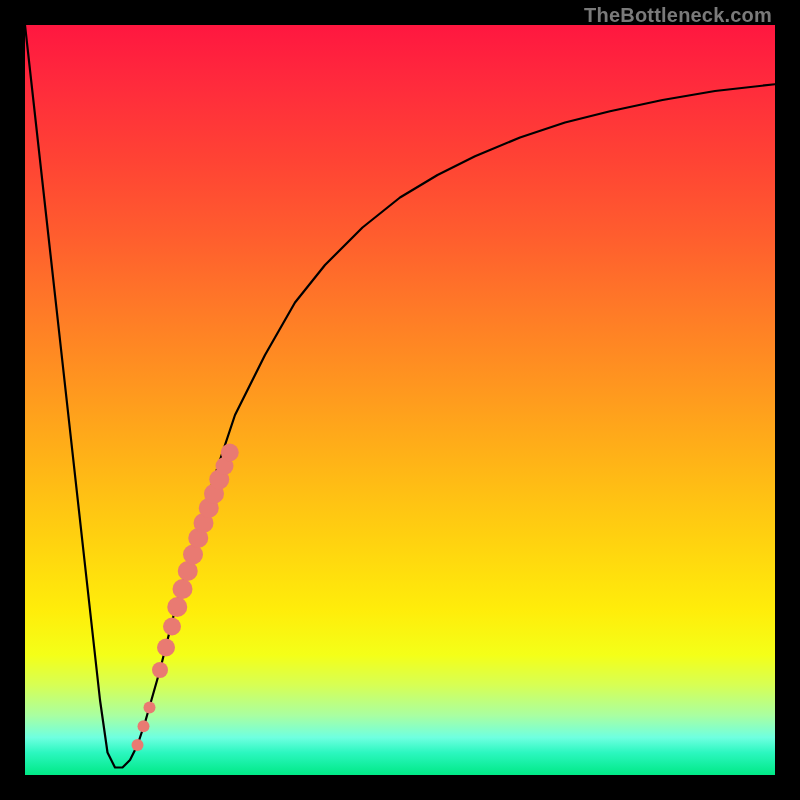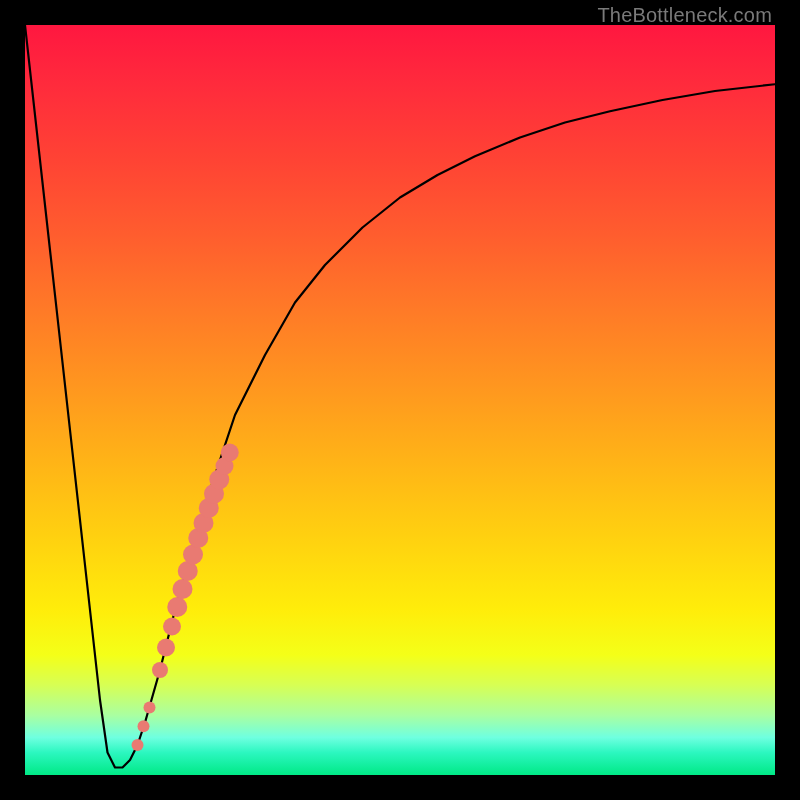--- a/index.html
+++ b/index.html
@@ -33,21 +33,21 @@
       #2cf7c0 97%,
       #00e986 100%
     );
   }
   .watermark {
     position: absolute;
     top: 4px;
     right: 28px;
     font-family: Arial, Helvetica, sans-serif;
     font-size: 20px;
-    font-weight: 400;
+    font-weight: 700;
     color: #7a7a7a;
     letter-spacing: 0.2px;
     user-select: none;
   }
   svg.curve {
     position: absolute;
     left: 0; top: 0;
     width: 100%; height: 100%;
     overflow: visible;
   }

